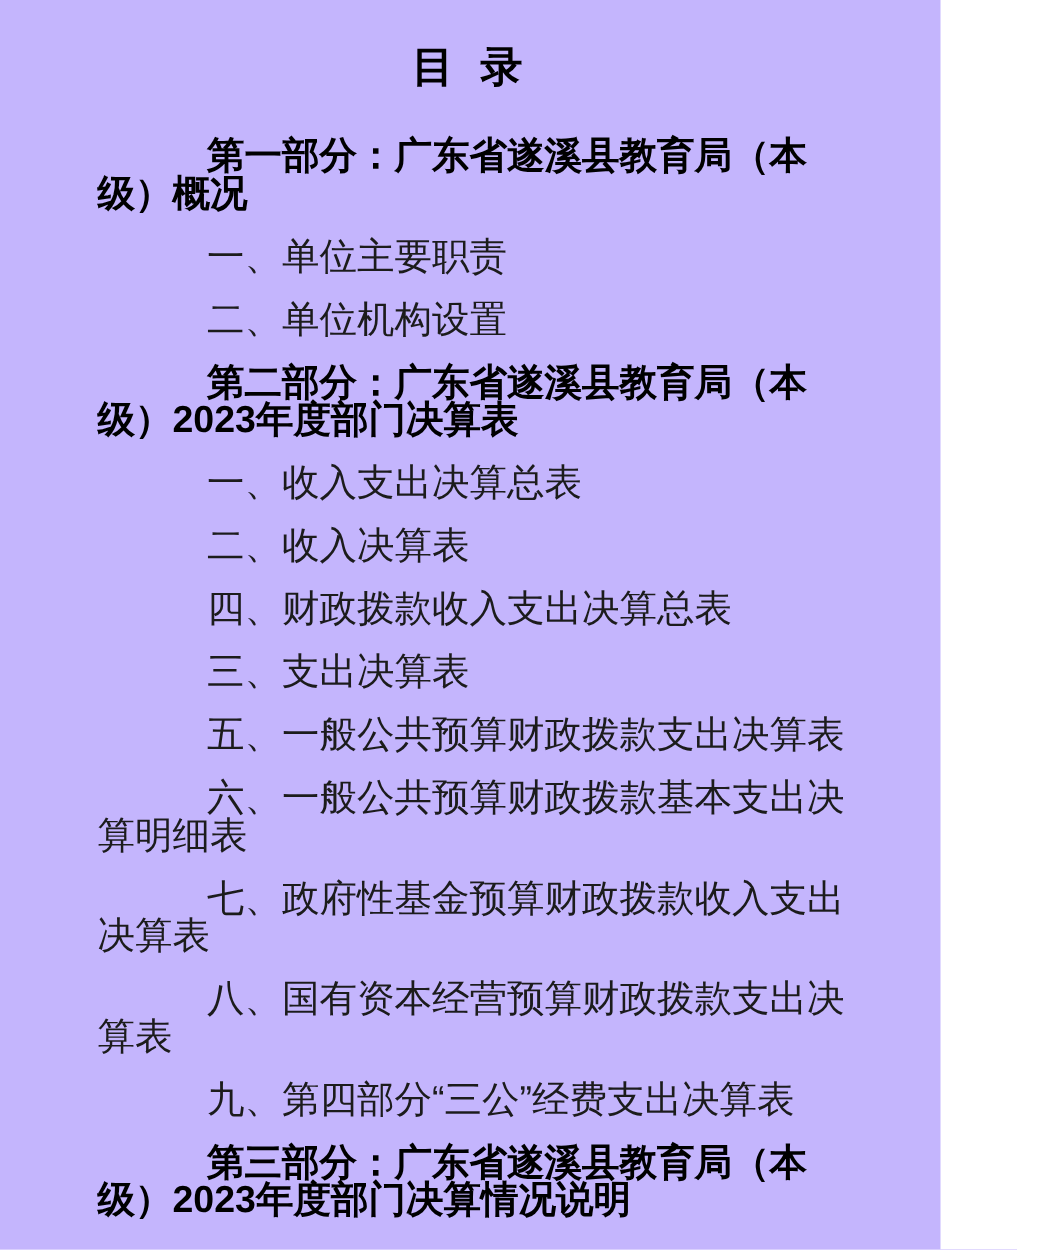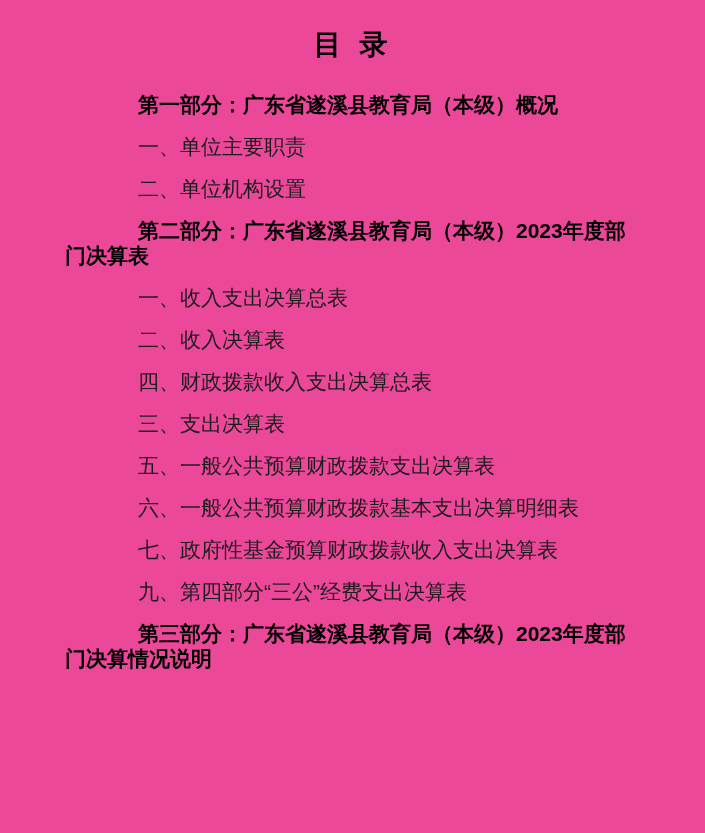--- a/index.html
+++ b/index.html
@@ -7,38 +7,38 @@
       padding: 0;
     }
     body {
       width: 705px;
       height: 833px;
       background: #ffffff;
       font-family: "Liberation Sans", sans-serif;
     }
     .page {
       box-sizing: border-box;
-      width: 705px;
+      width: 627px;
       height: 833px;
       padding: 28px 64px 0 65px;
       overflow: hidden;
-      background: #ec4899;
+      background: #c4b5fd;
     }
     .doc-title {
       margin: 0 0 30px 0;
       text-align: center;
       font-size: 28px;
       line-height: 34px;
       font-weight: 700;
       color: #000000;
       letter-spacing: 5px;
     }
     .para {
       margin: 0 0 17px 0;
-      font-size: 21px;
+      font-size: 25px;
       line-height: 25px;
       text-indent: 73px;
       word-break: break-all;
     }
     .heading {
       font-weight: 700;
       color: #000000;
     }
     .item {
       font-weight: 400;
@@ -57,18 +57,19 @@
   <p class="para item">二、单位机构设置</p>
 
   <p class="para heading">第二部分：广东省遂溪县教育局（本级）2023年度部门决算表</p>
   <p class="para item">一、收入支出决算总表</p>
   <p class="para item">二、收入决算表</p>
   <p class="para item">四、财政拨款收入支出决算总表</p>
   <p class="para item">三、支出决算表</p>
   <p class="para item">五、一般公共预算财政拨款支出决算表</p>
   <p class="para item">六、一般公共预算财政拨款基本支出决算明细表</p>
   <p class="para item">七、政府性基金预算财政拨款收入支出决算表</p>
+  <p class="para item">八、国有资本经营预算财政拨款支出决算表</p>
   <p class="para item">九、第四部分“三公”经费支出决算表</p>
 
   <p class="para heading">第三部分：广东省遂溪县教育局（本级）2023年度部门决算情况说明</p>
 
 
 </div>
 
 </body></html>

